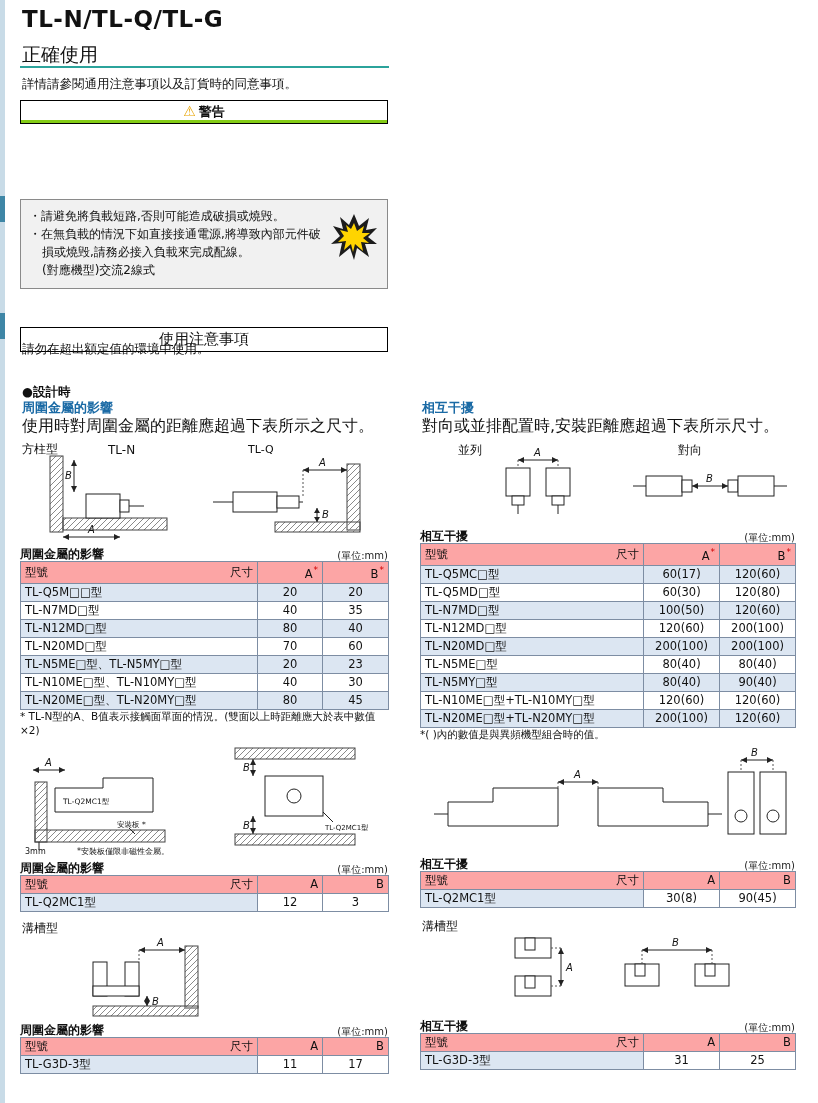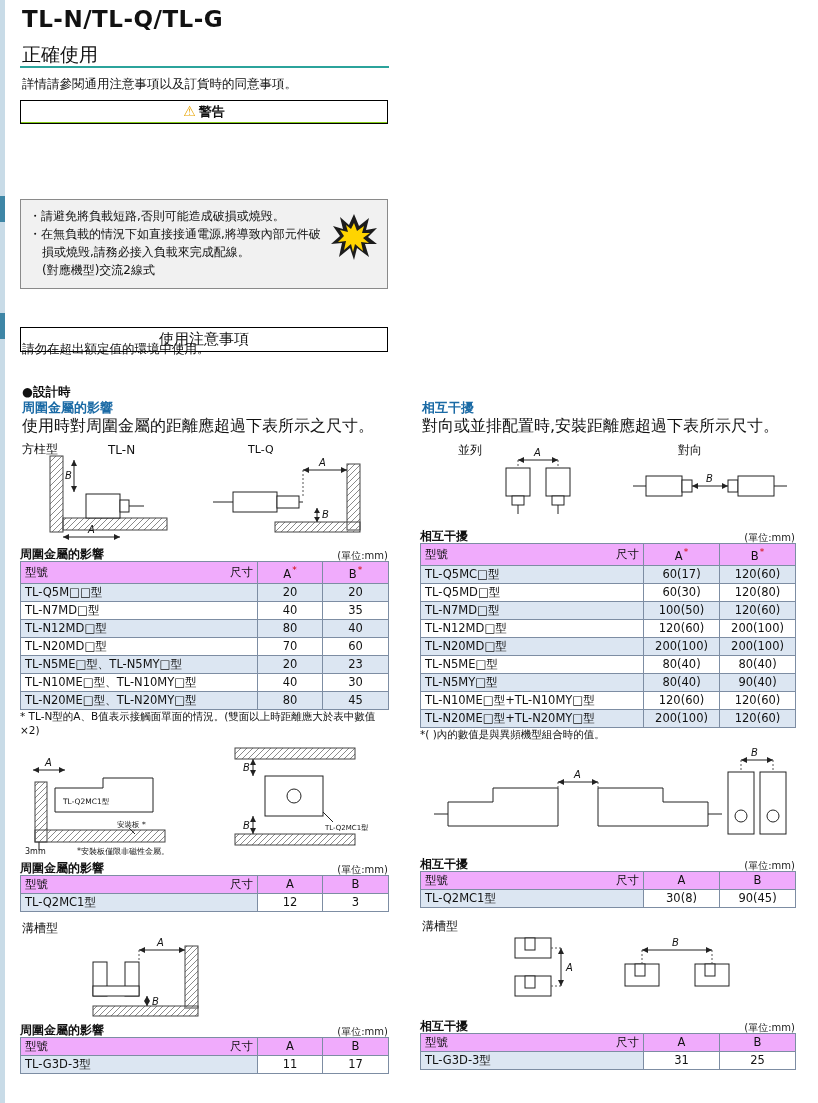--- a/index.html
+++ b/index.html
@@ -6,39 +6,39 @@
   html,body{background:#fff}
   body{width:818px;height:1103px;position:relative;overflow:hidden;
        font-family:"DejaVu Sans","Liberation Sans",sans-serif;color:#111}
   .abs{position:absolute}
   .title{font-size:23px;font-weight:bold;letter-spacing:.5px}
   .section{font-size:19px}
   .rule{height:2px;background:#2ba39b}
   .txt{font-size:12.5px}
   .blueh{color:#1a6aa5;font-weight:bold;font-size:13px}
   .box{border:1px solid #000}
-  .warn-head{height:22px;border-bottom:1px solid #84cc16;text-align:center;
+  .warn-head{height:22px;border-bottom:3px solid #84cc16;text-align:center;
              font-size:13px;font-weight:bold;line-height:21px}
   .warn-tri{color:#e8a400;font-size:14px;margin-right:3px}
   .warn-body{position:relative;padding:6px 8px;height:68px}
   .warn-body p{width:300px;font-size:12.5px;line-height:1.45}
   .no-sign{position:absolute;right:10px;top:10px;width:46px;height:46px;
            border:5px solid #cf1020;border-radius:50%}
   .no-sign .slash{position:absolute;left:16px;top:-2px;width:5px;height:40px;
                   background:#cf1020;transform:rotate(45deg)}
   .gray-box{background:#f1f1f1;border:1px solid #8a8a8a;padding:7px 8px;position:relative}
   .gray-box p{width:302px;font-size:12px;line-height:1.5;padding-left:13px;text-indent:-13px}
   .gray-box p.noind{text-indent:0}
   .usage-box{border:1px solid #000;text-align:center;font-size:15px;line-height:23px;height:25px}
   .tcap{display:flex;justify-content:space-between;align-items:flex-end;font-size:12px}
   .tcap .t{font-weight:bold}
   .tcap .unit{font-size:10px;color:#222}
   table.dt{border-collapse:collapse;table-layout:fixed;background:#fff;font-size:11.5px}
   .dt th,.dt td{border:1px solid #7d8da3;height:18px;line-height:17px;padding:0 4px;overflow:hidden;white-space:nowrap}
-  .dt thead th{background:#f0abfc;font-weight:normal;text-align:center}
+  .dt thead th{background:#fca5a5;font-weight:normal;text-align:right}
   .dt thead th.mh div{display:flex;justify-content:space-between}
   .dt td.mdl{text-align:left}
   .dt td.num{text-align:center}
   .dt tbody tr:nth-child(odd){background:#dce6f2}
   .dt.single tbody tr{background:#fff}
   .dt.single tbody td:first-child{background:#dce6f2}
   .star{color:#d00000;font-size:9px;vertical-align:super;margin-left:1px}
   .edge{background:#c8dbe7}
   .edgetab{background:#3e86a6}
   .fn{font-size:10.5px;line-height:1.35}

